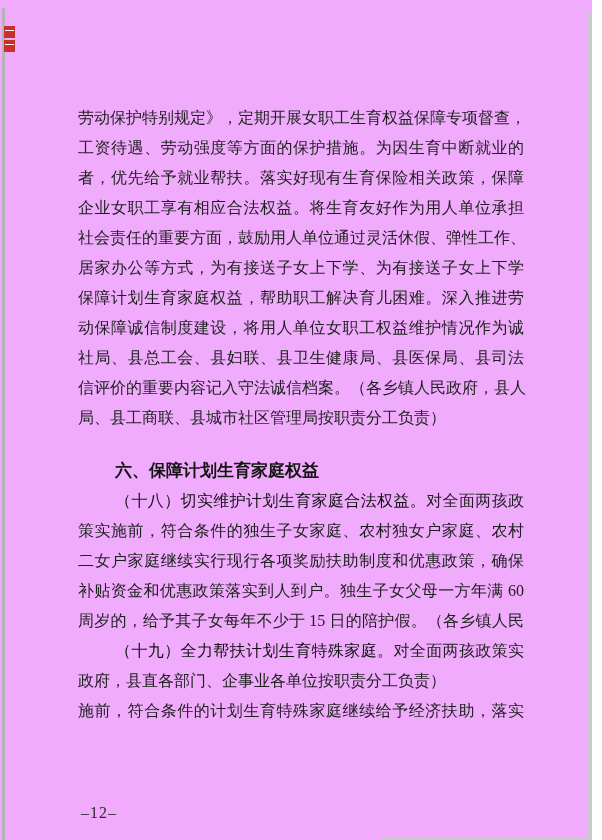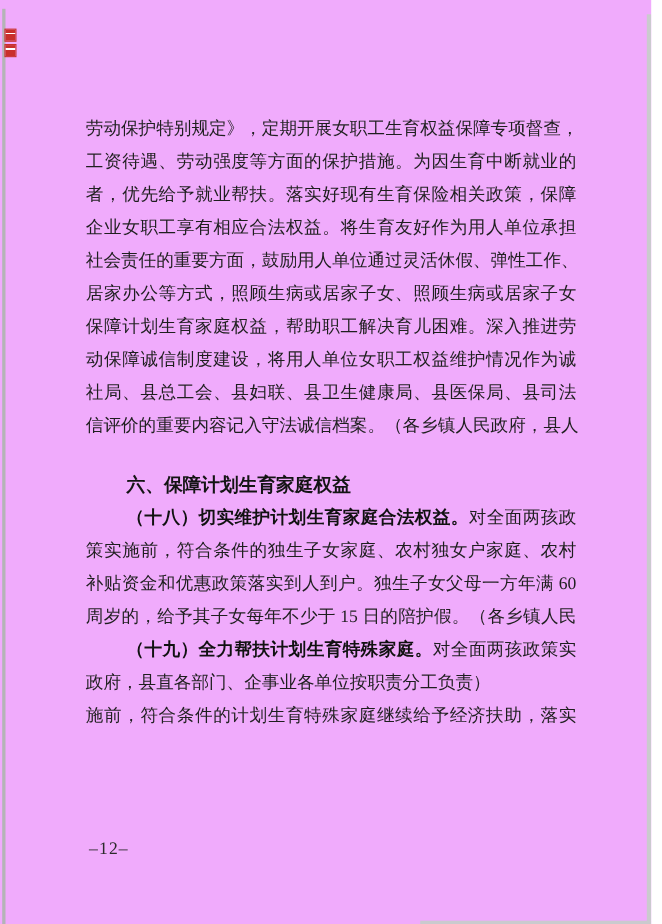--- a/index.html
+++ b/index.html
@@ -59,27 +59,27 @@
   .line.heading {
     margin-top: 23px;
     padding-left: 37px;
     font-family: "Liberation Sans", "DejaVu Sans", sans-serif;
     font-weight: bold;
     font-size: 17px;
     color: #141414;
     text-align-last: left;
   }
   .bold-run {
-    font-weight: bold;
+    font-weight: normal;
     color: #111111;
   }
   .page-number {
     position: absolute;
     left: 81px;
-    top: 763px;
+    top: 804px;
     font-size: 16px;
     letter-spacing: 1px;
     color: #2b2b2b;
     font-family: "Liberation Serif", "DejaVu Serif", serif;
   }
 </style>
 </head>
 <body>
 
 <div id="page" style="--edge-gray: #b4b4b6; --edge-light: #cacace; --mark-red: #c9302c;">
@@ -88,28 +88,30 @@
   <div class="edge-bottom"></div>
   <div class="red-mark m1"></div>
   <div class="red-mark m2"></div>
 
   <div class="text-block">
       <div class="line body">劳动保护特别规定》，定期开展女职工生育权益保障专项督查，</div>
       <div class="line body">工资待遇、劳动强度等方面的保护措施。为因生育中断就业的</div>
       <div class="line body">者，优先给予就业帮扶。落实好现有生育保险相关政策，保障</div>
       <div class="line body">企业女职工享有相应合法权益。将生育友好作为用人单位承担</div>
       <div class="line body">社会责任的重要方面，鼓励用人单位通过灵活休假、弹性工作、</div>
-      <div class="line body">居家办公等方式，照顾生病或居家子女、照顾生病或居家子女</div>
+      <div class="line body">居家办公等方式，为有接送子女上下学、为有接送子女上下学</div>
       <div class="line body">保障计划生育家庭权益，帮助职工解决育儿困难。深入推进劳</div>
       <div class="line body">动保障诚信制度建设，将用人单位女职工权益维护情况作为诚</div>
       <div class="line body">社局、县总工会、县妇联、县卫生健康局、县医保局、县司法</div>
       <div class="line body">信评价的重要内容记入守法诚信档案。（各乡镇人民政府，县人</div>
+      <div class="line body body-end">局、县工商联、县城市社区管理局按职责分工负责）</div>
       <div class="line heading">六、保障计划生育家庭权益</div>
       <div class="line body body-indent"><span class="bold-run">（十八）切实维护计划生育家庭合法权益。</span>对全面两孩政</div>
       <div class="line body">策实施前，符合条件的独生子女家庭、农村独女户家庭、农村</div>
+      <div class="line body">二女户家庭继续实行现行各项奖励扶助制度和优惠政策，确保</div>
       <div class="line body">补贴资金和优惠政策落实到人到户。独生子女父母一方年满 60</div>
       <div class="line body">周岁的，给予其子女每年不少于 15 日的陪护假。（各乡镇人民</div>
       <div class="line body body-indent"><span class="bold-run">（十九）全力帮扶计划生育特殊家庭。</span>对全面两孩政策实</div>
       <div class="line body body-end">政府，县直各部门、企事业各单位按职责分工负责）</div>
       <div class="line body">施前，符合条件的计划生育特殊家庭继续给予经济扶助，落实</div>
     </div>
 
   <div class="page-number">–12–</div>
 </div>
 

